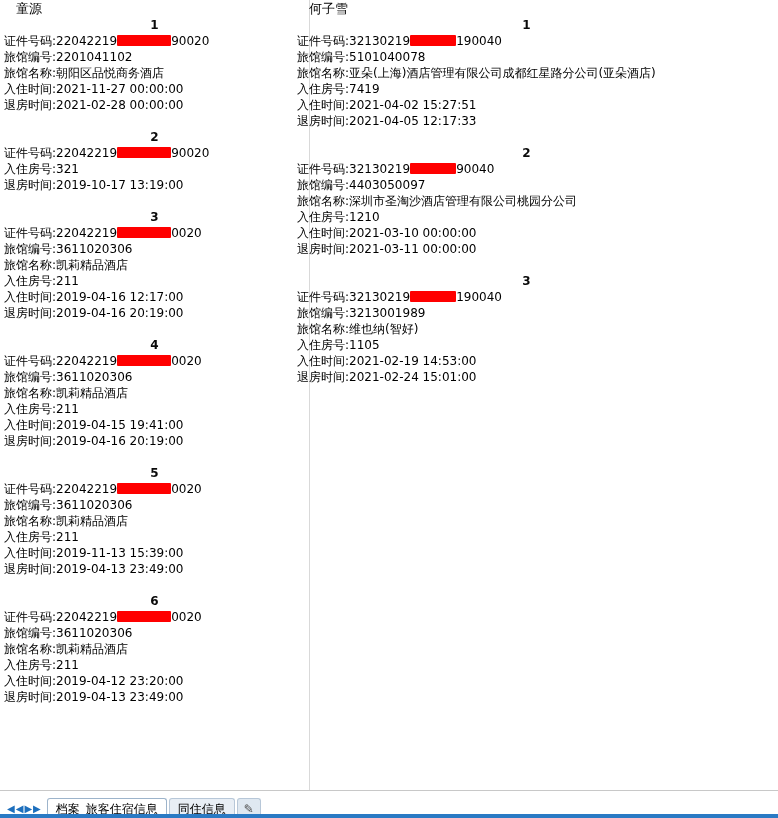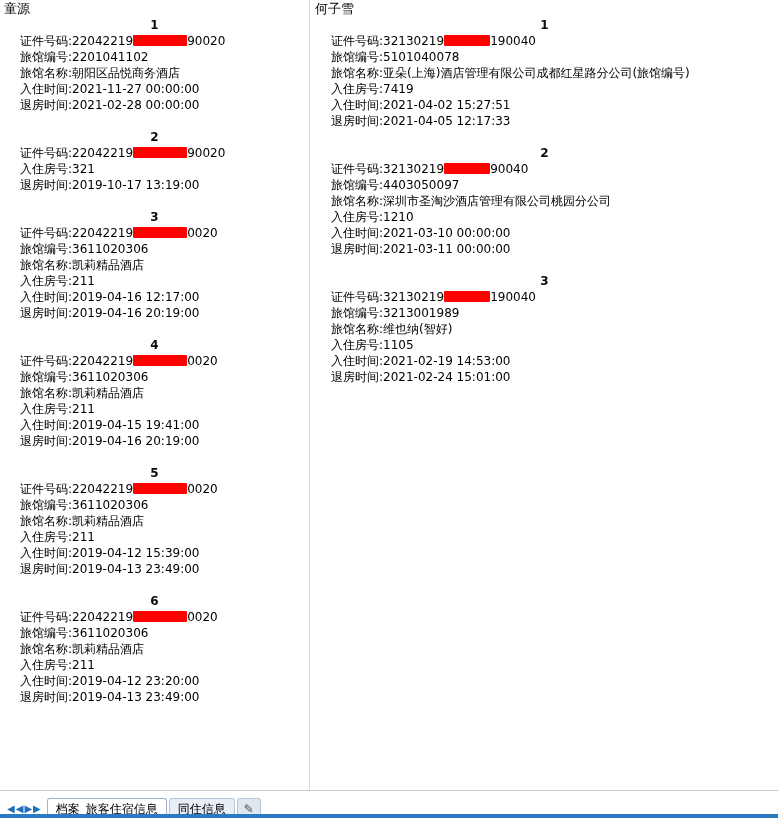--- a/index.html
+++ b/index.html
@@ -28,52 +28,52 @@
     top: 0;
     box-sizing: border-box;
   }
   .col-left {
     left: 0;
     width: 310px;
     border-right: 1px solid #d9d9d9;
     height: 790px;
   }
   .col-right {
-    left: 311px;
+    left: 293px;
     width: 467px;
     height: 790px;
   }
   .colhead {
     height: 17px;
     line-height: 17px;
     padding-left: 4px;
     font-size: 13px;
     white-space: nowrap;
     overflow: hidden;
+    margin-left: 12px;
   }
   .group {
     margin: 0;
   }
   .group-num {
     height: 16px;
     line-height: 16px;
     text-align: center;
     font-size: 12px;
     font-weight: bold;
     color: #0a0a0a;
   }
   .row {
     height: 16px;
     line-height: 16px;
     padding-left: 4px;
     font-size: 12px;
     white-space: nowrap;
     overflow: hidden;
     position: relative;
-    margin-left: 16px;
   }
   .blank-row {
     height: 16px;
   }
   .redact {
     display: inline-block;
     background: #ff0000;
     color: #ff0000;
     vertical-align: middle;
     border-radius: 1px;
@@ -187,21 +187,21 @@
           <div class="row"><span>入住时间:</span><span>2019-04-15 19:41:00</span></div>
           <div class="row"><span>退房时间:</span><span>2019-04-16 20:19:00</span></div>
           <div class="blank-row"></div>
         </div>
         <div class="group">
           <div class="group-num">5</div>
           <div class="row"><span>证件号码:</span><span>22042219</span><span class="redact bar" style="width: 54px;"></span><span>0020</span></div>
           <div class="row"><span>旅馆编号:</span><span>3611020306</span></div>
           <div class="row"><span>旅馆名称:</span><span>凯莉精品酒店</span></div>
           <div class="row"><span>入住房号:</span><span>211</span></div>
-          <div class="row"><span>入住时间:</span><span>2019-04-12 15:39:00</span></div>
+          <div class="row"><span>入住时间:</span><span>2019-11-13 15:39:00</span></div>
           <div class="row"><span>退房时间:</span><span>2019-04-13 23:49:00</span></div>
           <div class="blank-row"></div>
         </div>
         <div class="group">
           <div class="group-num">6</div>
           <div class="row"><span>证件号码:</span><span>22042219</span><span class="redact bar" style="width: 54px;"></span><span>0020</span></div>
           <div class="row"><span>旅馆编号:</span><span>3611020306</span></div>
           <div class="row"><span>旅馆名称:</span><span>凯莉精品酒店</span></div>
           <div class="row"><span>入住房号:</span><span>211</span></div>
           <div class="row"><span>入住时间:</span><span>2019-04-12 23:20:00</span></div>
@@ -211,21 +211,21 @@
       </div>
   </div>
 
   <div class="col col-right">
     <div class="colhead">何子雪</div>
     <div id="right-groups">
         <div class="group">
           <div class="group-num">1</div>
           <div class="row"><span>证件号码:</span><span>32130219</span><span class="redact bar" style="width: 46px;"></span><span>190040</span></div>
           <div class="row"><span>旅馆编号:</span><span>5101040078</span></div>
-          <div class="row"><span>旅馆名称:</span><span>亚朵(上海)酒店管理有限公司成都红星路分公司(旅馆编号)</span></div>
+          <div class="row"><span>旅馆名称:</span><span>亚朵(上海)酒店管理有限公司成都红星路分公司(亚朵酒店)</span></div>
           <div class="row"><span>入住房号:</span><span>7419</span></div>
           <div class="row"><span>入住时间:</span><span>2021-04-02 15:27:51</span></div>
           <div class="row"><span>退房时间:</span><span>2021-04-05 12:17:33</span></div>
           <div class="blank-row"></div>
         </div>
         <div class="group">
           <div class="group-num">2</div>
           <div class="row"><span>证件号码:</span><span>32130219</span><span class="redact bar" style="width: 46px;"></span><span>90040</span></div>
           <div class="row"><span>旅馆编号:</span><span>4403050097</span></div>
           <div class="row"><span>旅馆名称:</span><span>深圳市圣淘沙酒店管理有限公司桃园分公司</span></div>

